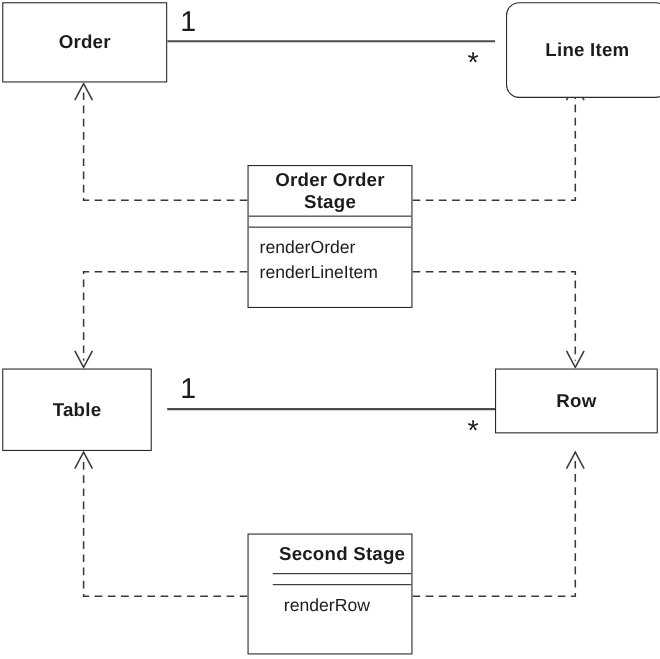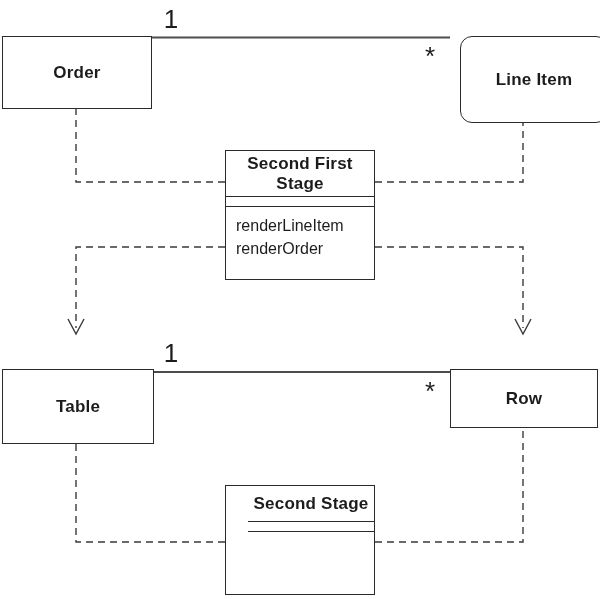--- a/index.html
+++ b/index.html
@@ -11,21 +11,21 @@
     color:#1c1c1c;
     overflow:hidden;
   }
   .links{position:absolute;left:0;top:0;width:600px;height:599px;}
   .class-box{
     position:absolute;
     background:#ffffff;
     border:1.5px solid #2a2a2a;
     box-sizing:border-box;
   }
-  .class-box.simple{display:flex;align-items:center;justify-content:center;margin-top:34px;}
+  .class-box.simple{display:flex;align-items:center;justify-content:center;}
   .class-name{
     font-weight:bold;
     font-size:17px;
     text-align:center;
     letter-spacing:0.2px;
   }
   .compartment{box-sizing:border-box;}
   .compartment.title{
     display:flex;align-items:center;justify-content:center;
     border-bottom:1.5px solid #2a2a2a;
@@ -81,42 +81,43 @@
 
   <div class="class-box simple" style="left:460px;top:2px;width:148px;height:87px;border-radius:12px;">
     <div class="class-name">Line Item</div>
   </div>
 
   <div class="multiplicity" style="left:156px;top:4px;">1</div>
   <div class="multiplicity" style="left:415px;top:41px;">*</div>
 
   <div class="class-box" style="left:225px;top:150px;width:150px;height:130px;">
     <div class="compartment title" style="height:46px;">
-      <span class="class-name">Second First Stage</span>
+      <span class="class-name">Order Order Stage</span>
     </div>
     <div class="compartment attrs" style="height:10px;"></div>
     <div class="compartment methods">
+      <div>renderOrder</div>
       <div>renderLineItem</div>
-      <div>renderOrder</div>
     </div>
   </div>
 
-  <div class="class-box simple" style="left:2px;top:335px;width:152px;height:75px;">
+  <div class="class-box simple" style="left:2px;top:335px;width:136px;height:75px;">
     <div class="class-name">Table</div>
   </div>
 
   <div class="class-box simple" style="left:450px;top:335px;width:148px;height:59px;">
     <div class="class-name">Row</div>
   </div>
 
   <div class="multiplicity" style="left:156px;top:338px;">1</div>
   <div class="multiplicity" style="left:415px;top:376px;">*</div>
 
   <div class="class-box" style="left:225px;top:485px;width:150px;height:110px;padding-left:22px;">
     <div class="compartment title" style="height:36px;">
       <span class="class-name">Second Stage</span>
     </div>
     <div class="compartment attrs" style="height:10px;"></div>
     <div class="compartment methods">
+      <div>renderRow</div>
     </div>
   </div>
 
 </div>
 
 </body></html>

